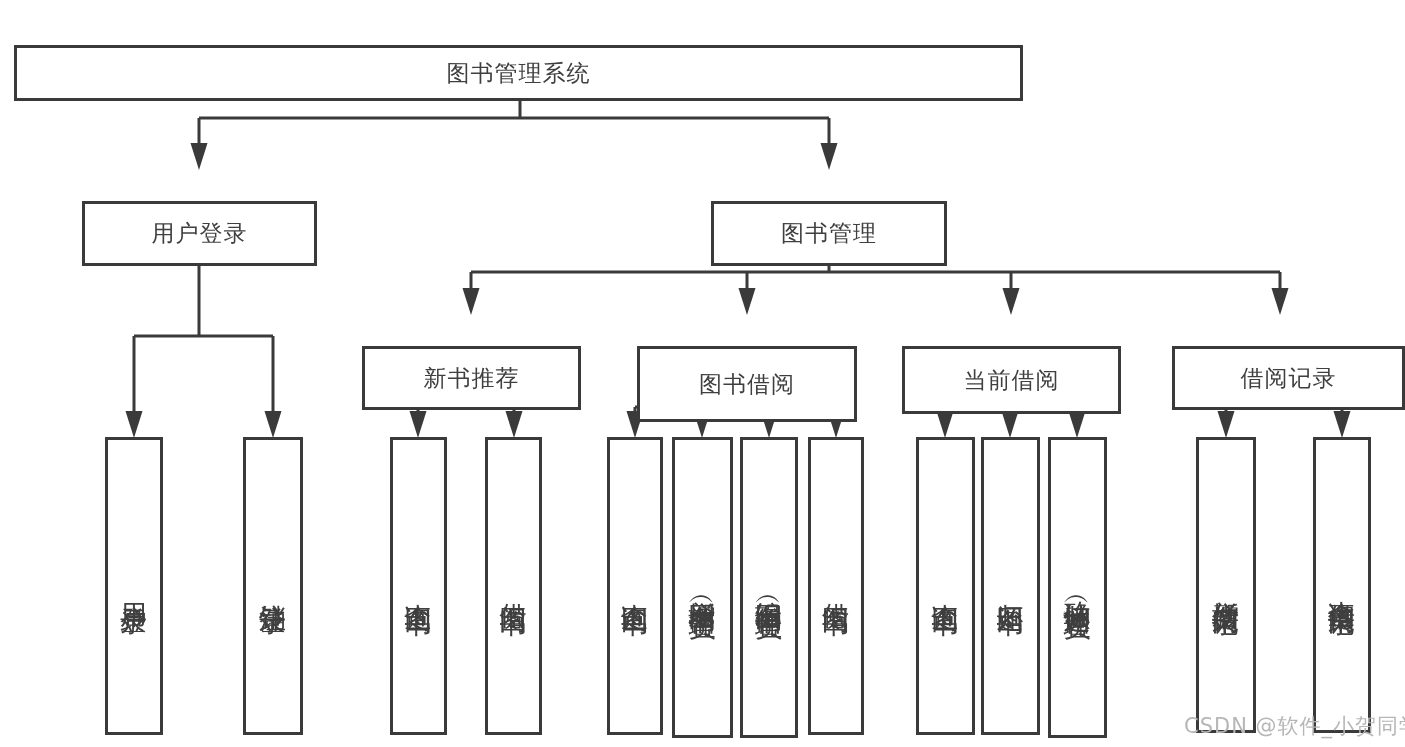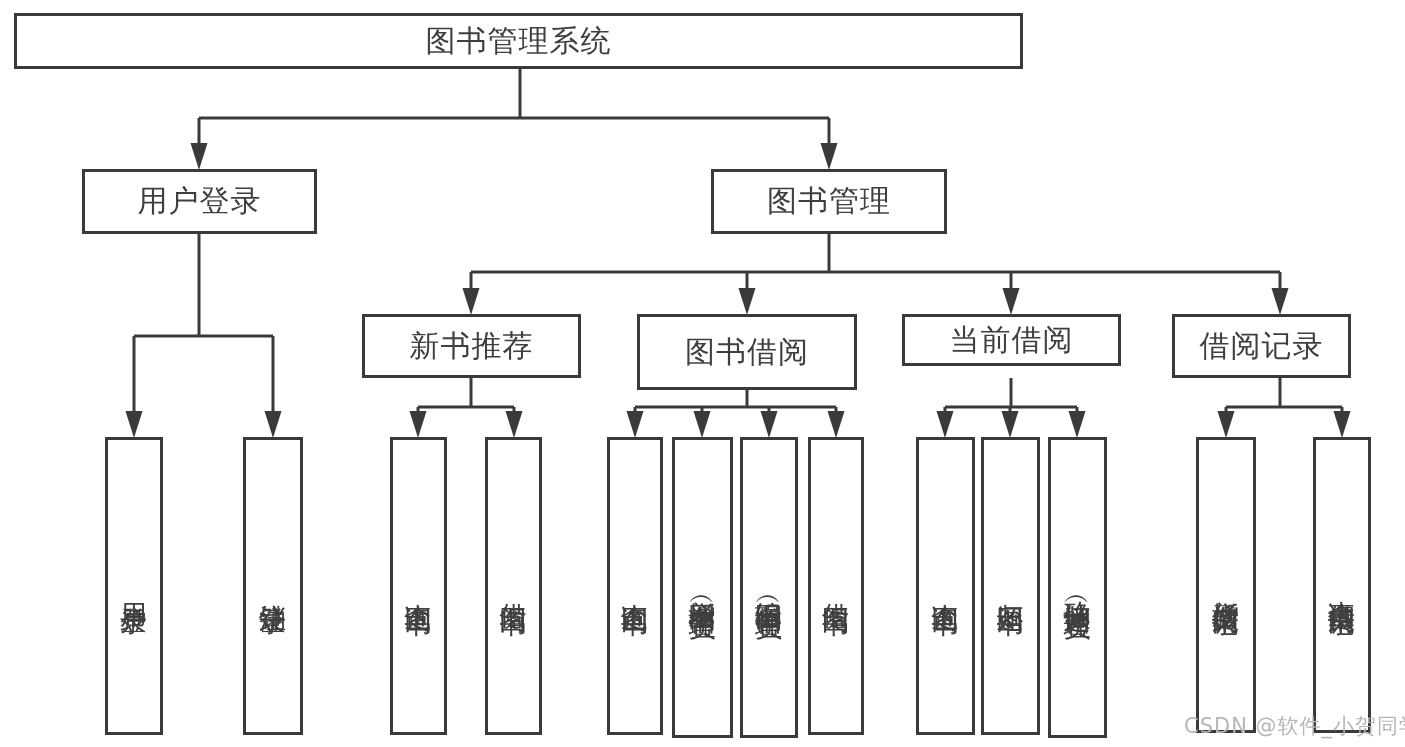--- a/index.html
+++ b/index.html
@@ -6,21 +6,21 @@
   .canvas {
     position:relative; width:1405px; height:747px; background:#ffffff;
     overflow:hidden; font-family:"DejaVu Sans","Liberation Sans",sans-serif;
   }
   .wires { position:absolute; left:0; top:0; z-index:1; }
   .box {
     position:absolute; box-sizing:border-box; z-index:2;
     border:3px solid #3a3a3a; background:#ffffff; color:#3f3f3f;
     display:flex; align-items:center; justify-content:center;
   }
-  .h { font-size:30px; letter-spacing:1px; white-space:nowrap; }
+  .h { font-size:23px; letter-spacing:1px; white-space:nowrap;margin-top:32px; }
   .v span {
     writing-mode:vertical-rl; text-orientation:mixed;
     font-size:27px; line-height:1; letter-spacing:2px; white-space:nowrap;
   }
   .watermark {
     position:absolute; left:1184px; top:712px; z-index:6;
     font-size:21px; color:#b6b6b6; letter-spacing:1px; white-space:nowrap;
   }
 </style>
 </head>
@@ -78,24 +78,24 @@
   <div class="box h" style="left:362px; top:314px; width:219px; height:64px;">
     <span>新书推荐</span>
   </div>
 
   <div class="box h" style="left:711px; top:169px; width:236px; height:65px;">
     <span>图书管理</span>
   </div>
   <div class="box h" style="left:637px; top:314px; width:220px; height:76px;">
     <span>图书借阅</span>
   </div>
-  <div class="box h" style="left:902px; top:314px; width:219px; height:52px;">
+  <div class="box h" style="left:902px; top:314px; width:219px; height:68px;">
     <span>当前借阅</span>
   </div>
-  <div class="box h" style="left:1172px; top:314px; width:179px; height:64px;">
+  <div class="box h" style="left:1172px; top:314px; width:233px; height:64px;">
     <span>借阅记录</span>
   </div>
 
   <div class="box v" style="left:105px; top:437px; width:58px; height:298px;">
     <span>用户登录</span>
   </div>
   <div class="box v" style="left:243px; top:437px; width:60px; height:298px;">
     <span>注销登录</span>
   </div>
 

